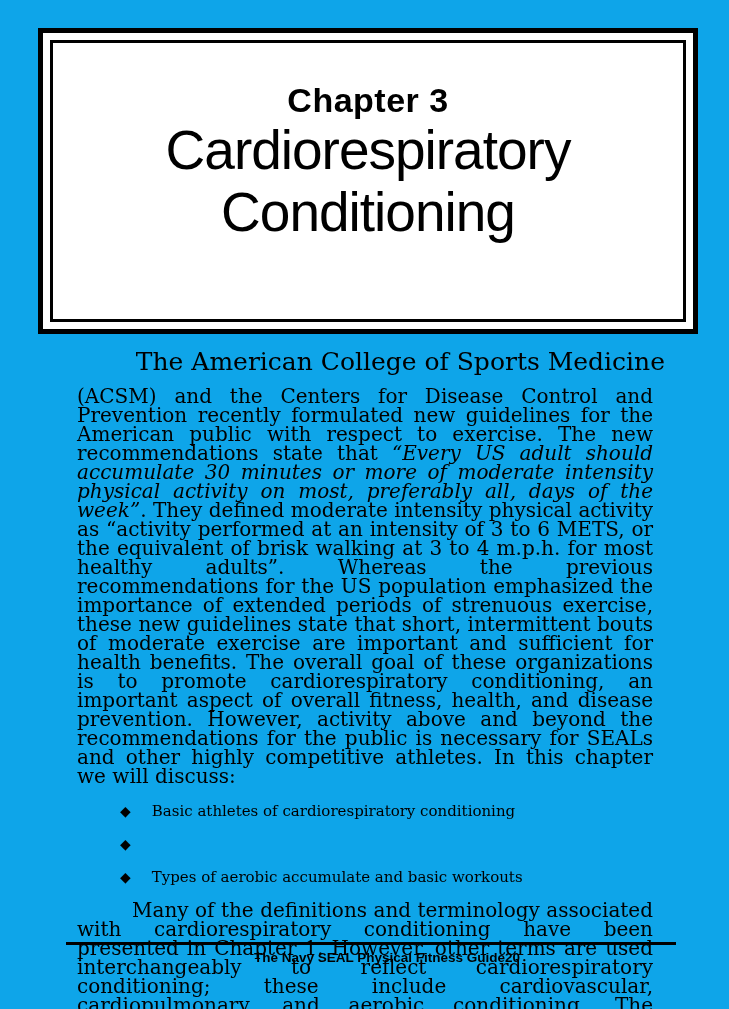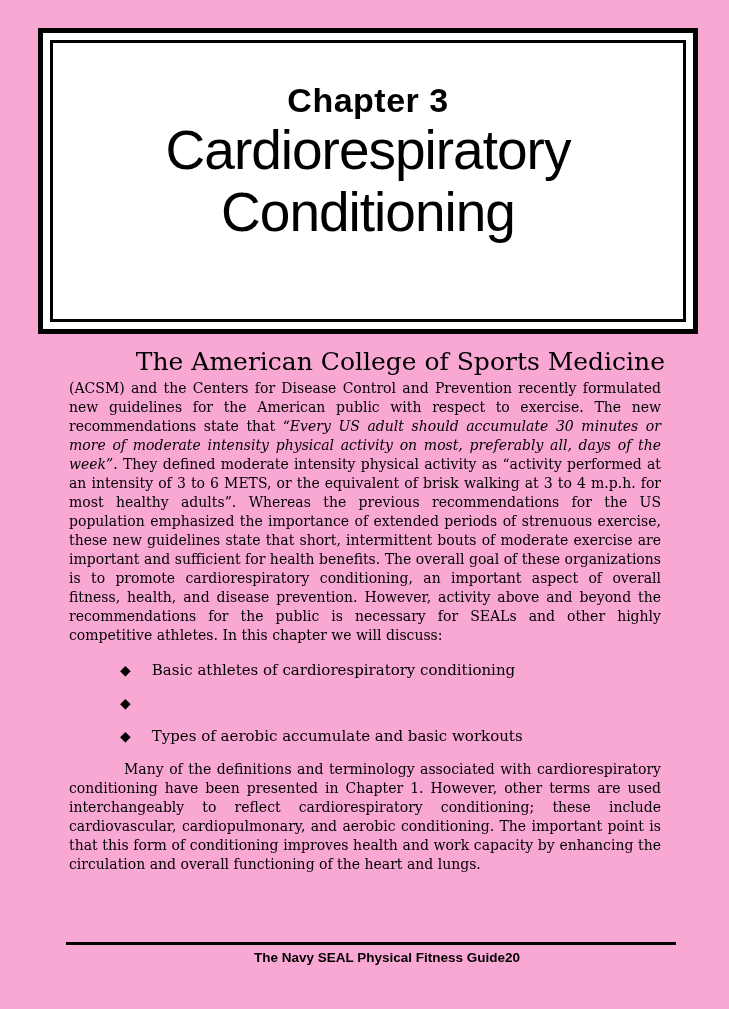--- a/index.html
+++ b/index.html
@@ -1,21 +1,21 @@
 <!DOCTYPE html>
 <html><head>
 <meta charset="utf-8">
 <style>
   html, body { margin: 0; padding: 0; background: #e8e8e8; }
   .page {
     position: relative;
     width: 729px;
     height: 1009px;
     margin: 0 auto;
-    background: #f9a8d4;
+    background: #0ea5e9;
     color: #000000;
     overflow: hidden;
   }
 
   
   .title-box {
     position: absolute;
     left: 38px;
     top: 28px;
     width: 660px;
@@ -57,22 +57,22 @@
   .lead-heading {
     margin: 0 0 2px 0;
     text-align: right;
     font-family: "DejaVu Serif", serif;
     font-weight: normal;
     font-size: 25px;
     line-height: 27px;
     white-space: nowrap;
   }
   .para {
-    margin: 4px;
-    font-size: 14px;
+    margin: 12px;
+    font-size: 20px;
     line-height: 19px;
     text-align: justify;
   }
   .italic { font-style: italic; }
 
   .bullet-list {
     list-style: none;
     margin: 16px 0 0 0;
     padding: 0;
   }

